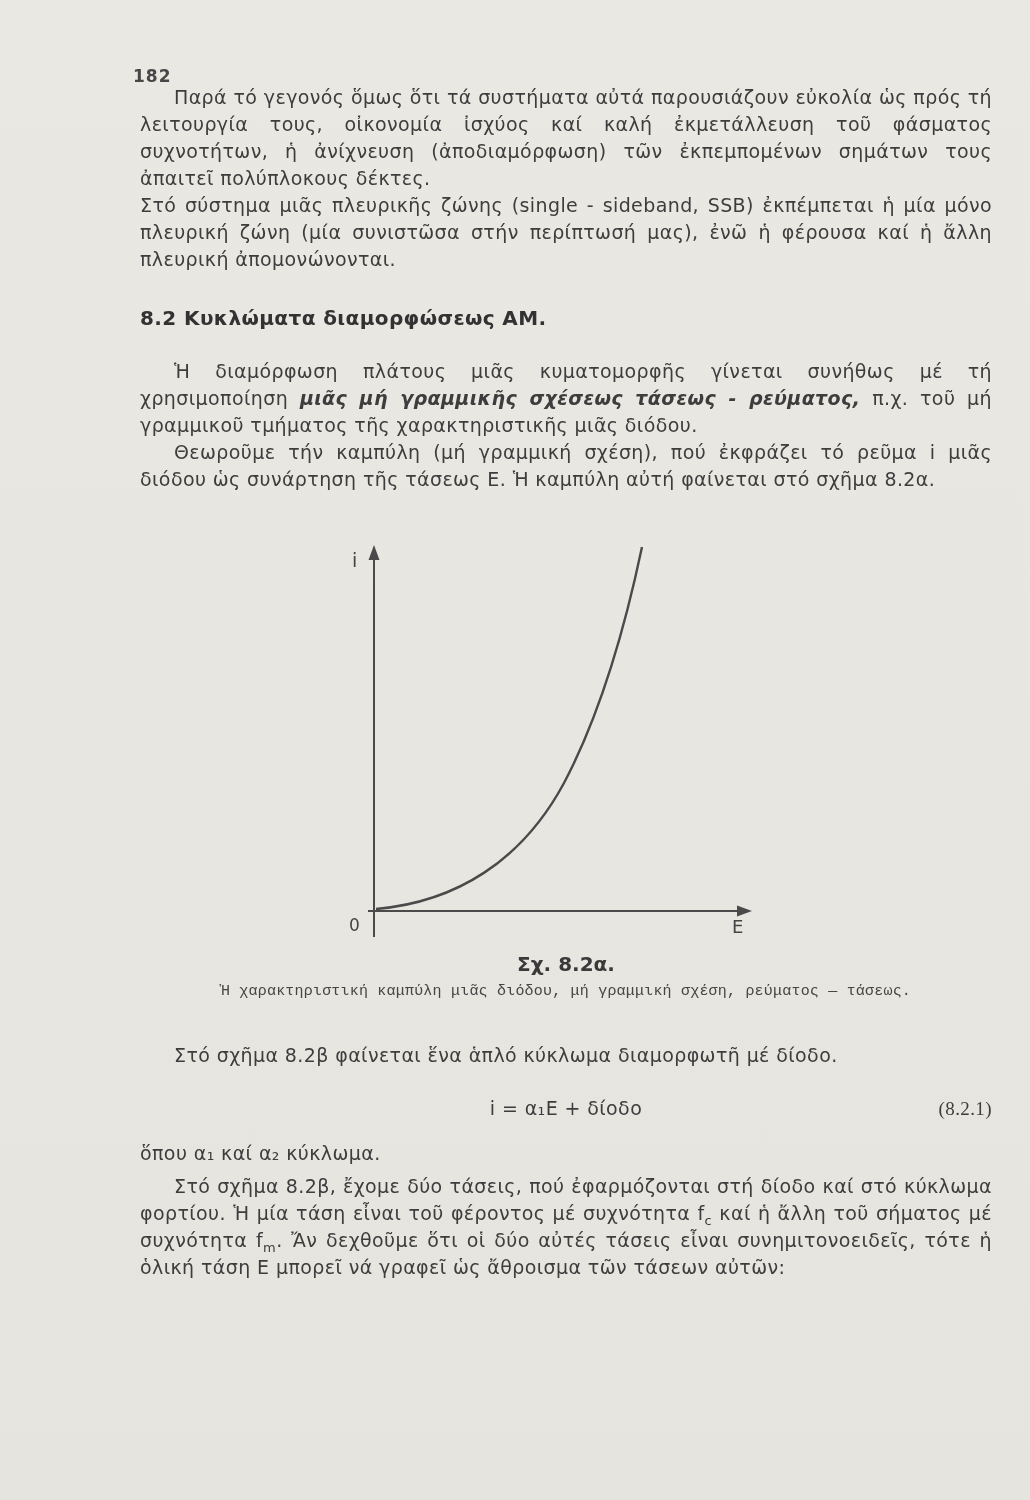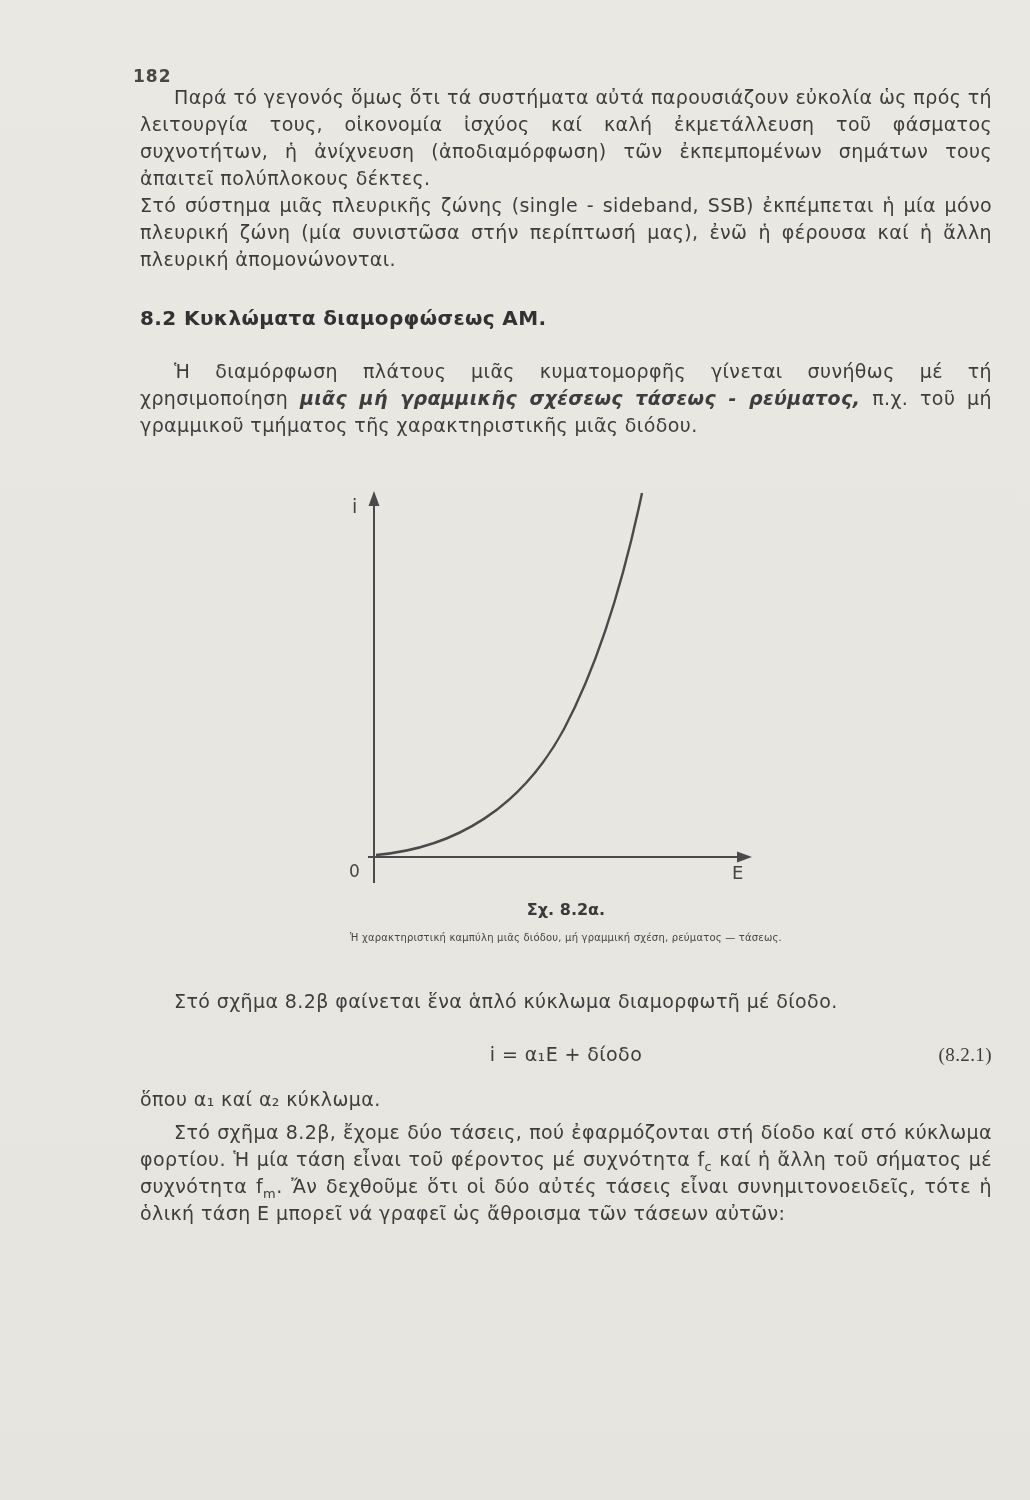--- a/index.html
+++ b/index.html
@@ -50,32 +50,33 @@
   .figure-wrap {
     margin: 48px 0 0 166px;
     width: 470px;
     height: 400px;
   }
   .figure-wrap svg { display:block; }
   .fig-label { font-family: "DejaVu Sans", sans-serif; fill: #454545; }
   .caption-title {
     margin-top: 12px;
     text-align: center;
-    font-size: 16px;
+    font-size: 20px;
     line-height: 22px;
     font-weight: bold;
     color: #3a3a3a;
   }
   .caption-text {
     margin-top: 7px;
     text-align: center;
-    font-size: 10px;
+    font-size: 15px;
     line-height: 20px;
     color: #454545;
     letter-spacing: 0.2px;
+    font-family: Liberation Mono, monospace;
   }
   .after-fig { margin-top: 40px; }
   .eq-row {
     position: relative;
     margin-top: 26px;
     text-align: center;
     font-size: 19px;
     line-height: 27px;
     letter-spacing: 0.4px;
   }
@@ -94,20 +95,21 @@
   <div class="column">
 
     <p class="para indent gap-sm">Παρά τό γεγονός ὅμως ὅτι τά συστήματα αὐτά παρουσιάζουν εὐκολία ὡς πρός τή λειτουργία τους, οἰκονομία ἰσχύος καί καλή ἐκμετάλλευση τοῦ φάσματος συχνοτήτων, ἡ ἀνίχνευση (ἀποδιαμόρφωση) τῶν ἐκπεμπομένων σημάτων τους ἀπαιτεῖ πολύπλοκους δέκτες.</p>
 
     <p class="para">Στό σύστημα μιᾶς πλευρικῆς ζώνης (single - sideband, SSB) ἐκπέμπεται ἡ μία μόνο πλευρική ζώνη (μία συνιστῶσα στήν περίπτωσή μας), ἐνῶ ἡ φέρουσα καί ἡ ἄλλη πλευρική ἀπομονώνονται.</p>
 
     <h2 class="heading">8.2 Κυκλώματα διαμορφώσεως ΑΜ.</h2>
 
     <p class="para indent"><span>Ἡ διαμόρφωση πλάτους μιᾶς κυματομορφῆς γίνεται συνήθως μέ τή χρησιμοποίηση </span><span class="em-phrase">μιᾶς μή γραμμικῆς σχέσεως τάσεως - ρεύματος,</span><span> π.χ. τοῦ μή γραμμικοῦ τμήματος τῆς χαρακτηριστικῆς μιᾶς διόδου.</span></p>
 
+    <p class="para indent">Θεωροῦμε τήν καμπύλη (μή γραμμική σχέση), πού ἐκφράζει τό ρεῦμα i μιᾶς διόδου ὡς συνάρτηση τῆς τάσεως Ε. Ἡ καμπύλη αὐτή φαίνεται στό σχῆμα 8.2α.</p>
 
     <div class="figure-wrap">
       <svg width="470" height="400" viewBox="0 0 470 400">
 
         <line x1="68" y1="396" x2="68" y2="16" stroke="#4a4a4a" stroke-width="2"></line>
         <polygon points="68,4 62.5,19 73.5,19" fill="#4a4a4a"></polygon>
 
         <line x1="62" y1="370" x2="434" y2="370" stroke="#4a4a4a" stroke-width="2"></line>
         <polygon points="446,370 431,364.5 431,375.5" fill="#4a4a4a"></polygon>
 

